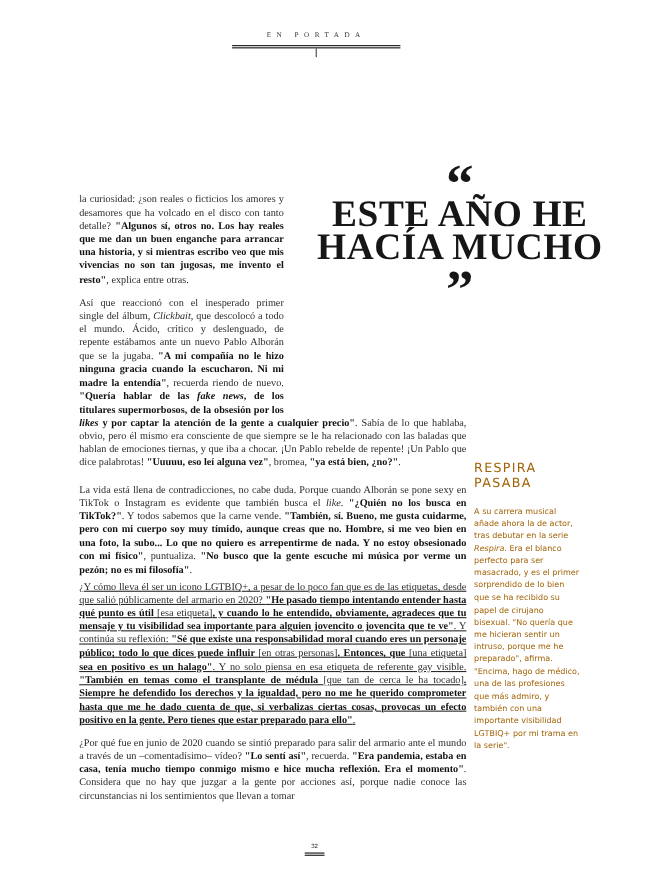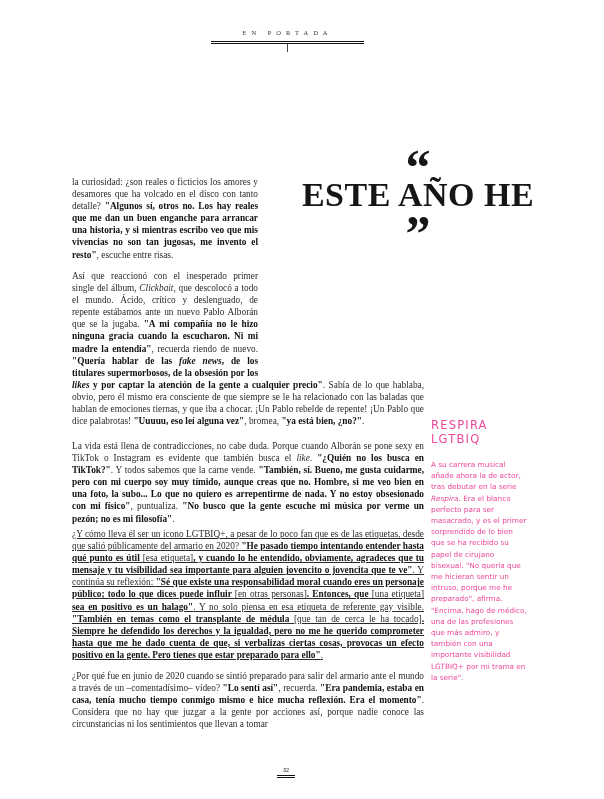--- a/index.html
+++ b/index.html
@@ -13,68 +13,69 @@
   .col-main { position: absolute; left: 72px; width: 352px; font-family: "Liberation Serif", serif; font-size: 9.3px; line-height: 12.1px; text-align: justify; color: #2a2a2a; }
   .col-main p { margin: 0; }
   .col-main b { font-weight: bold; color: #111; }
   .col-narrow { width: 186px; }
 
   .pull-quote { position: absolute; left: 262px; top: 152px; width: 312px; text-align: center; font-family: "Liberation Serif", serif; color: #161616; }
   .quote-mark { font-size: 50px; line-height: 30px; font-weight: bold; height: 28px; }
   .quote-text { font-size: 34px; line-height: 30px; font-weight: bold; letter-spacing: 0.5px; text-transform: uppercase; text-align: center; }
   .quote-close { font-size: 50px; line-height: 30px; font-weight: bold; margin-top: 8px; }
 
-  .sidebar { position: absolute; left: 431px; top: 418px; width: 96px; color: #ec4899; font-family: "DejaVu Sans", sans-serif; }
+  .sidebar { position: absolute; left: 431px; top: 418px; width: 96px; color: #a16207; font-family: "DejaVu Sans", sans-serif; }
   .sidebar-title { font-size: 11.5px; line-height: 14px; letter-spacing: 1.2px; font-weight: normal; margin-bottom: 13px; }
   .sidebar-body { font-size: 7.3px; line-height: 11.2px; font-weight: normal; }
   .sidebar-body i { font-style: italic; }
 
   .footer { position: absolute; left: 277px; top: 767px; width: 18px; text-align: center; }
   .page-number { font-size: 5.5px; font-family: "Liberation Sans", sans-serif; color: #222; display: block; line-height: 7px; }
   .footer-rule { border-top: 1.5px solid #111; border-bottom: 1.5px solid #111; height: 1px; margin-top: 1px; }
 </style>
 </head>
 <body>
 
 <div class="header">
   <span class="header-label">EN PORTADA</span>
   <div class="header-rule"></div>
   <div class="header-tick"></div>
 </div>
 
 <div class="col-main col-narrow" style="top:176px;">
-    <p><span>la curiosidad: ¿son reales o ficticios los amores y desamores que ha volcado en el disco con tanto detalle? </span><b>"Algunos sí, otros no. Los hay reales que me dan un buen enganche para arrancar una historia, y si mientras escribo veo que mis vivencias no son tan jugosas, me invento el resto"</b><span>, escuche entre risas.</span></p>
+    <p><span>la curiosidad: ¿son reales o ficticios los amores y desamores que ha volcado en el disco con tanto detalle? </span><b>"Algunos sí, otros no. Los hay reales que me dan un buen enganche para arrancar una historia, y si mientras escribo veo que mis vivencias no son tan jugosas, me invento el resto"</b><span>, explica entre otras.</span></p>
   </div>
 <div class="col-main col-narrow" style="top: 270px; width: 352px; height: 108px; overflow: visible;">
     <div style="float: right; width: 166px; height: 97px;"></div>
     <p><span>Así que reaccionó con el inesperado primer single del álbum, </span><i>Clickbait</i><span>, que descolocó a todo el mundo. Ácido, crítico y deslenguado, de repente estábamos ante un nuevo Pablo Alborán que se la jugaba. </span><b>"A mi compañía no le hizo ninguna gracia cuando la escucharon. Ni mi madre la entendía"</b><span>, recuerda riendo de nuevo. </span><b>"Quería hablar de las </b><b style="font-style: italic;">fake news</b><b>, de los titulares supermorbosos, de la obsesión por los </b><b style="font-style: italic;">likes</b><b> y por captar la atención de la gente a cualquier precio"</b><span>. Sabía de lo que hablaba, obvio, pero él mismo era consciente de que siempre se le ha relacionado con las baladas que hablan de emociones tiernas, y que iba a chocar. ¡Un Pablo rebelde de repente! ¡Un Pablo que dice palabrotas! </span><b>"Uuuuu, eso leí alguna vez"</b><span>, bromea, </span><b>"ya está bien, ¿no?"</b><span>.</span></p>
   </div>
 
 <div class="pull-quote">
   <div class="quote-mark">“</div>
   <div class="quote-text">
     <div>ESTE AÑO HE</div>
+    <div>HACÍA MUCHO</div>
   </div>
   <div class="quote-close">”</div>
 </div>
 
 <div class="col-main" style="top:440px;font-family:Liberation Serif, serif;">
     <p><span>La vida está llena de contradicciones, no cabe duda. Porque cuando Alborán se pone sexy en TikTok o Instagram es evidente que también busca el </span><i>like</i><span>. </span><b>"¿Quién no los busca en TikTok?"</b><span>. Y todos sabemos que la carne vende. </span><b>"También, sí. Bueno, me gusta cuidarme, pero con mi cuerpo soy muy tímido, aunque creas que no. Hombre, si me veo bien en una foto, la subo... Lo que no quiero es arrepentirme de nada. Y no estoy obsesionado con mi físico"</b><span>, puntualiza. </span><b>"No busco que la gente escuche mi música por verme un pezón; no es mi filosofía"</b><span>.</span></p>
   </div>
 <div class="col-main" style="top:528px;text-decoration:underline;">
     <p><span>¿Y cómo lleva él ser un icono LGTBIQ+, a pesar de lo poco fan que es de las etiquetas, desde que salió públicamente del armario en 2020? </span><b>"He pasado tiempo intentando entender hasta qué punto es útil </b><span>[esa etiqueta]</span><b>, y cuando lo he entendido, obviamente, agradeces que tu mensaje y tu visibilidad sea importante para alguien jovencito o jovencita que te ve"</b><span>. Y continúa su reflexión: </span><b>"Sé que existe una responsabilidad moral cuando eres un personaje público; todo lo que dices puede influir </b><span>[en otras personas]</span><b>. Entonces, que </b><span>[una etiqueta]</span><b> sea en positivo es un halago"</b><span>. Y no solo piensa en esa etiqueta de referente gay visible. </span><b>"También en temas como el transplante de médula </b><span>[que tan de cerca le ha tocado]</span><b>. Siempre he defendido los derechos y la igualdad, pero no me he querido comprometer hasta que me he dado cuenta de que, si verbalizas ciertas cosas, provocas un efecto positivo en la gente. Pero tienes que estar preparado para ello"</b><span>.</span></p>
   </div>
 <div class="col-main" style="top:670px;">
     <p><span>¿Por qué fue en junio de 2020 cuando se sintió preparado para salir del armario ante el mundo a través de un –comentadísimo– vídeo? </span><b>"Lo sentí así"</b><span>, recuerda. </span><b>"Era pandemia, estaba en casa, tenía mucho tiempo conmigo mismo e hice mucha reflexión. Era el momento"</b><span>. Considera que no hay que juzgar a la gente por acciones así, porque nadie conoce las circunstancias ni los sentimientos que llevan a tomar</span></p>
   </div>
 
 <div class="sidebar">
   <div class="sidebar-title">
     <div>RESPIRA</div>
-    <div>LGTBIQ</div>
+    <div>PASABA</div>
   </div>
   <div class="sidebar-body"><span>A su carrera musical añade ahora la de actor, tras debutar en la serie </span><i>Respira</i><span>. Era el blanco perfecto para ser masacrado, y es el primer sorprendido de lo bien que se ha recibido su papel de cirujano bisexual. "No quería que me hicieran sentir un intruso, porque me he preparado", afirma. "Encima, hago de médico, una de las profesiones que más admiro, y también con una importante visibilidad LGTBIQ+ por mi trama en la serie".</span></div>
 </div>
 
 <div class="footer">
   <span class="page-number">32</span>
   <div class="footer-rule"></div>
 </div>
 
 </body></html>

